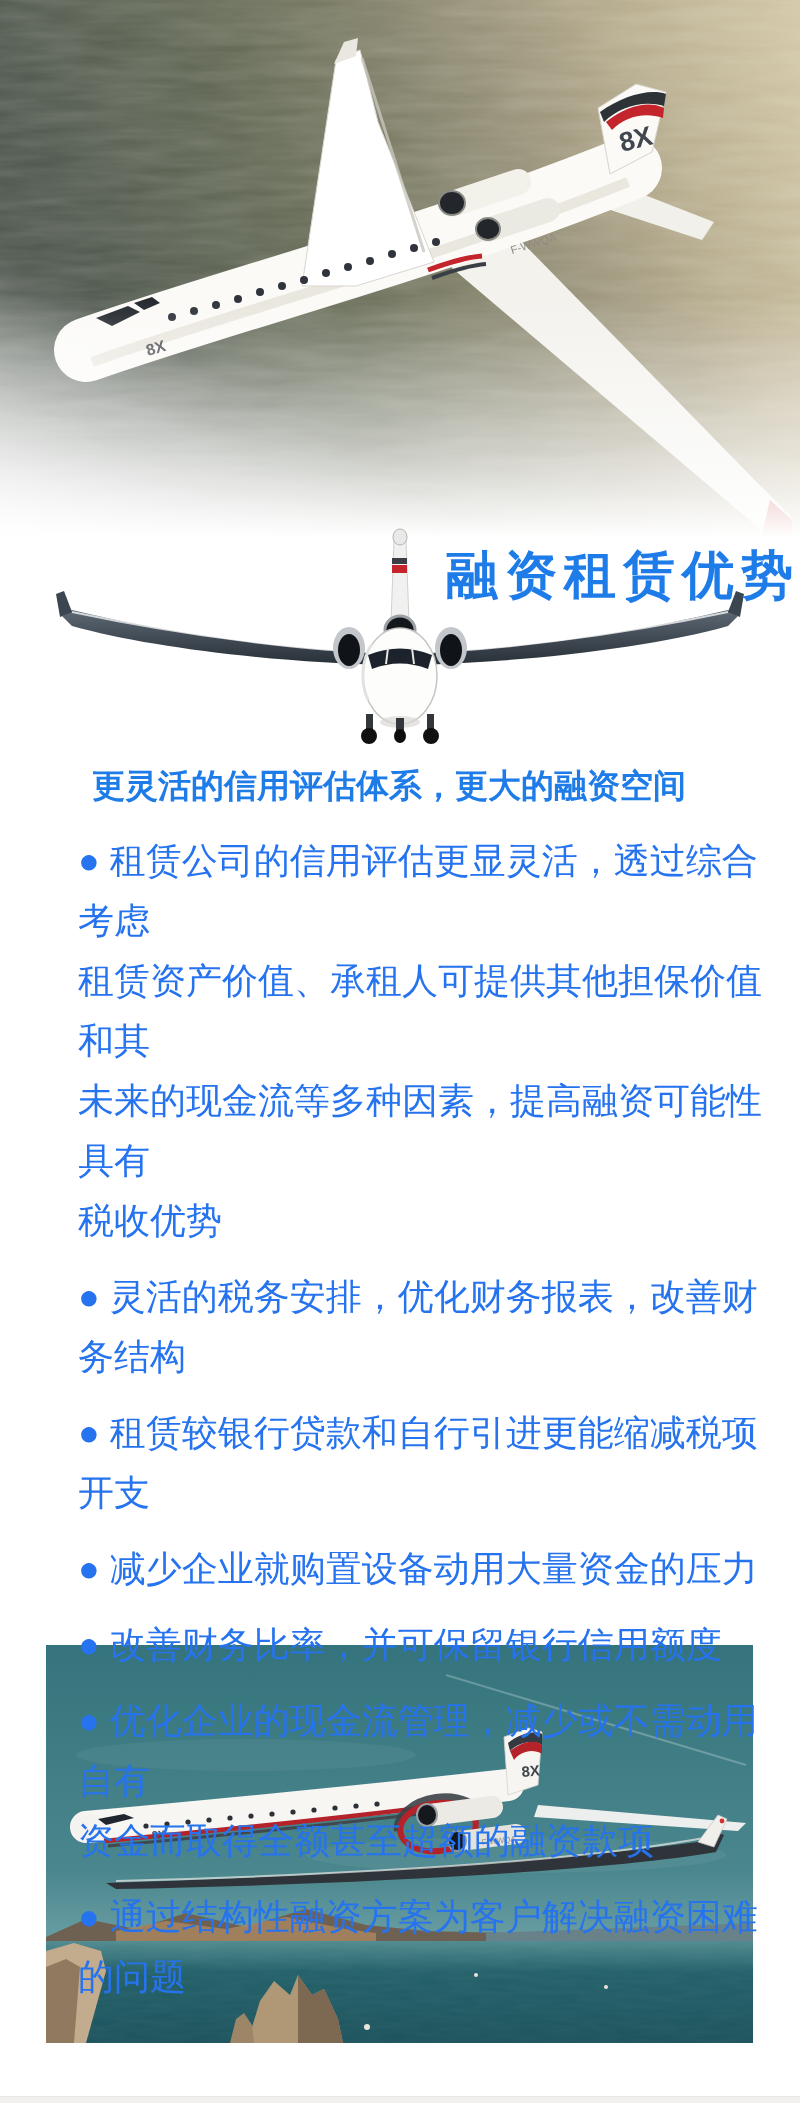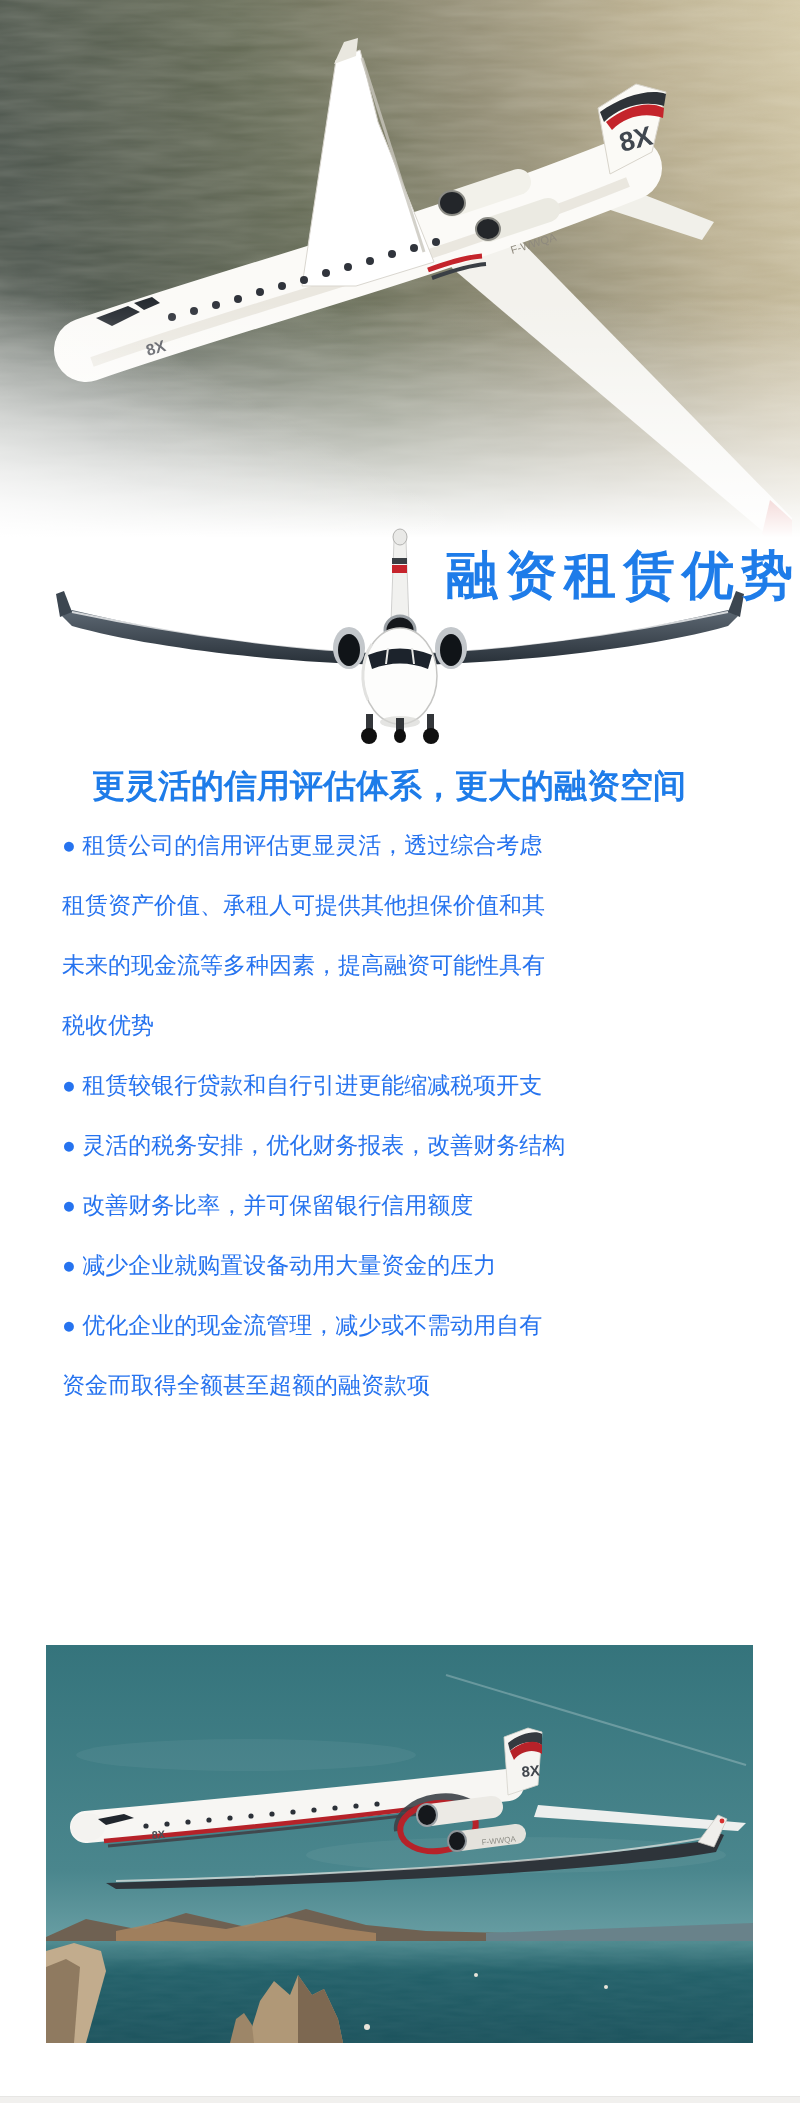--- a/index.html
+++ b/index.html
@@ -11,22 +11,22 @@
   
   #page-title{left:0;top:546px;width:800px;text-align:center;
      font-size:52px;font-weight:bold;letter-spacing:7px;color:#1e7ce9;line-height:58px;z-index:5;}
   
   #front-jet{left:0;top:524px;width:800px;height:224px;z-index:2;}
   
   #section-heading{left:86px;top:758px;width:700px;
      font-size:33px;font-weight:bold;color:#1e7ce9;line-height:44px;z-index:5;}
   
   #benefits{left:62px;top:815px;width:726px;z-index:5;}
-  .benefit{white-space:pre-wrap;font-size:23px;line-height:60px;color:#2673ef;
-     font-weight:500;margin:0;padding:0;}
+  .benefit{white-space:pre-wrap;font-size:36px;line-height:60px;color:#2673ef;
+     font-weight:500;margin:16px;padding:0;}
   
   #footer-photo{left:46px;top:1645px;width:707px;height:398px;}
   #footer-strip{left:0;top:2096px;width:800px;height:7px;background:#f1f0ee;border-top:1px solid #e7e6e4;}
   svg{display:block;}
 </style>
 </head>
 <body>
 
 <div id="page">
 
@@ -160,26 +160,27 @@
 
   <h1 id="page-title" class="abs" style="margin:0;text-align:right;">融资租赁优势</h1>
 
   <h2 id="section-heading" class="abs" style="margin:6px;">更灵活的信用评估体系，更大的融资空间</h2>
 
   <div id="benefits" class="abs">
     <div class="benefit">● 租赁公司的信用评估更显灵活，透过综合考虑
 租赁资产价值、承租人可提供其他担保价值和其
 未来的现金流等多种因素，提高融资可能性具有
 税收优势</div>
+    <div class="benefit">● 灵活的税务安排，优化财务报表，改善财务结构</div>
     <div class="benefit">● 租赁较银行贷款和自行引进更能缩减税项开支</div>
-    <div class="benefit">● 灵活的税务安排，优化财务报表，改善财务结构</div>
+    <div class="benefit">● 减少企业就购置设备动用大量资金的压力</div>
     <div class="benefit">● 改善财务比率，并可保留银行信用额度</div>
-    <div class="benefit">● 减少企业就购置设备动用大量资金的压力</div>
     <div class="benefit">● 优化企业的现金流管理，减少或不需动用自有
 资金而取得全额甚至超额的融资款项</div>
+    <div class="benefit">● 通过结构性融资方案为客户解决融资困难的问题</div>
   </div>
 
   <div id="footer-photo" class="abs">
     <svg width="707" height="398" viewBox="0 0 707 398">
       <defs>
         <linearGradient id="skyG" x1="0" y1="0" x2="0" y2="1">
           <stop offset="0" stop-color="#35747c"></stop>
           <stop offset="0.75" stop-color="#4a868d"></stop>
           <stop offset="1" stop-color="#6ba0a5"></stop>
         </linearGradient>

